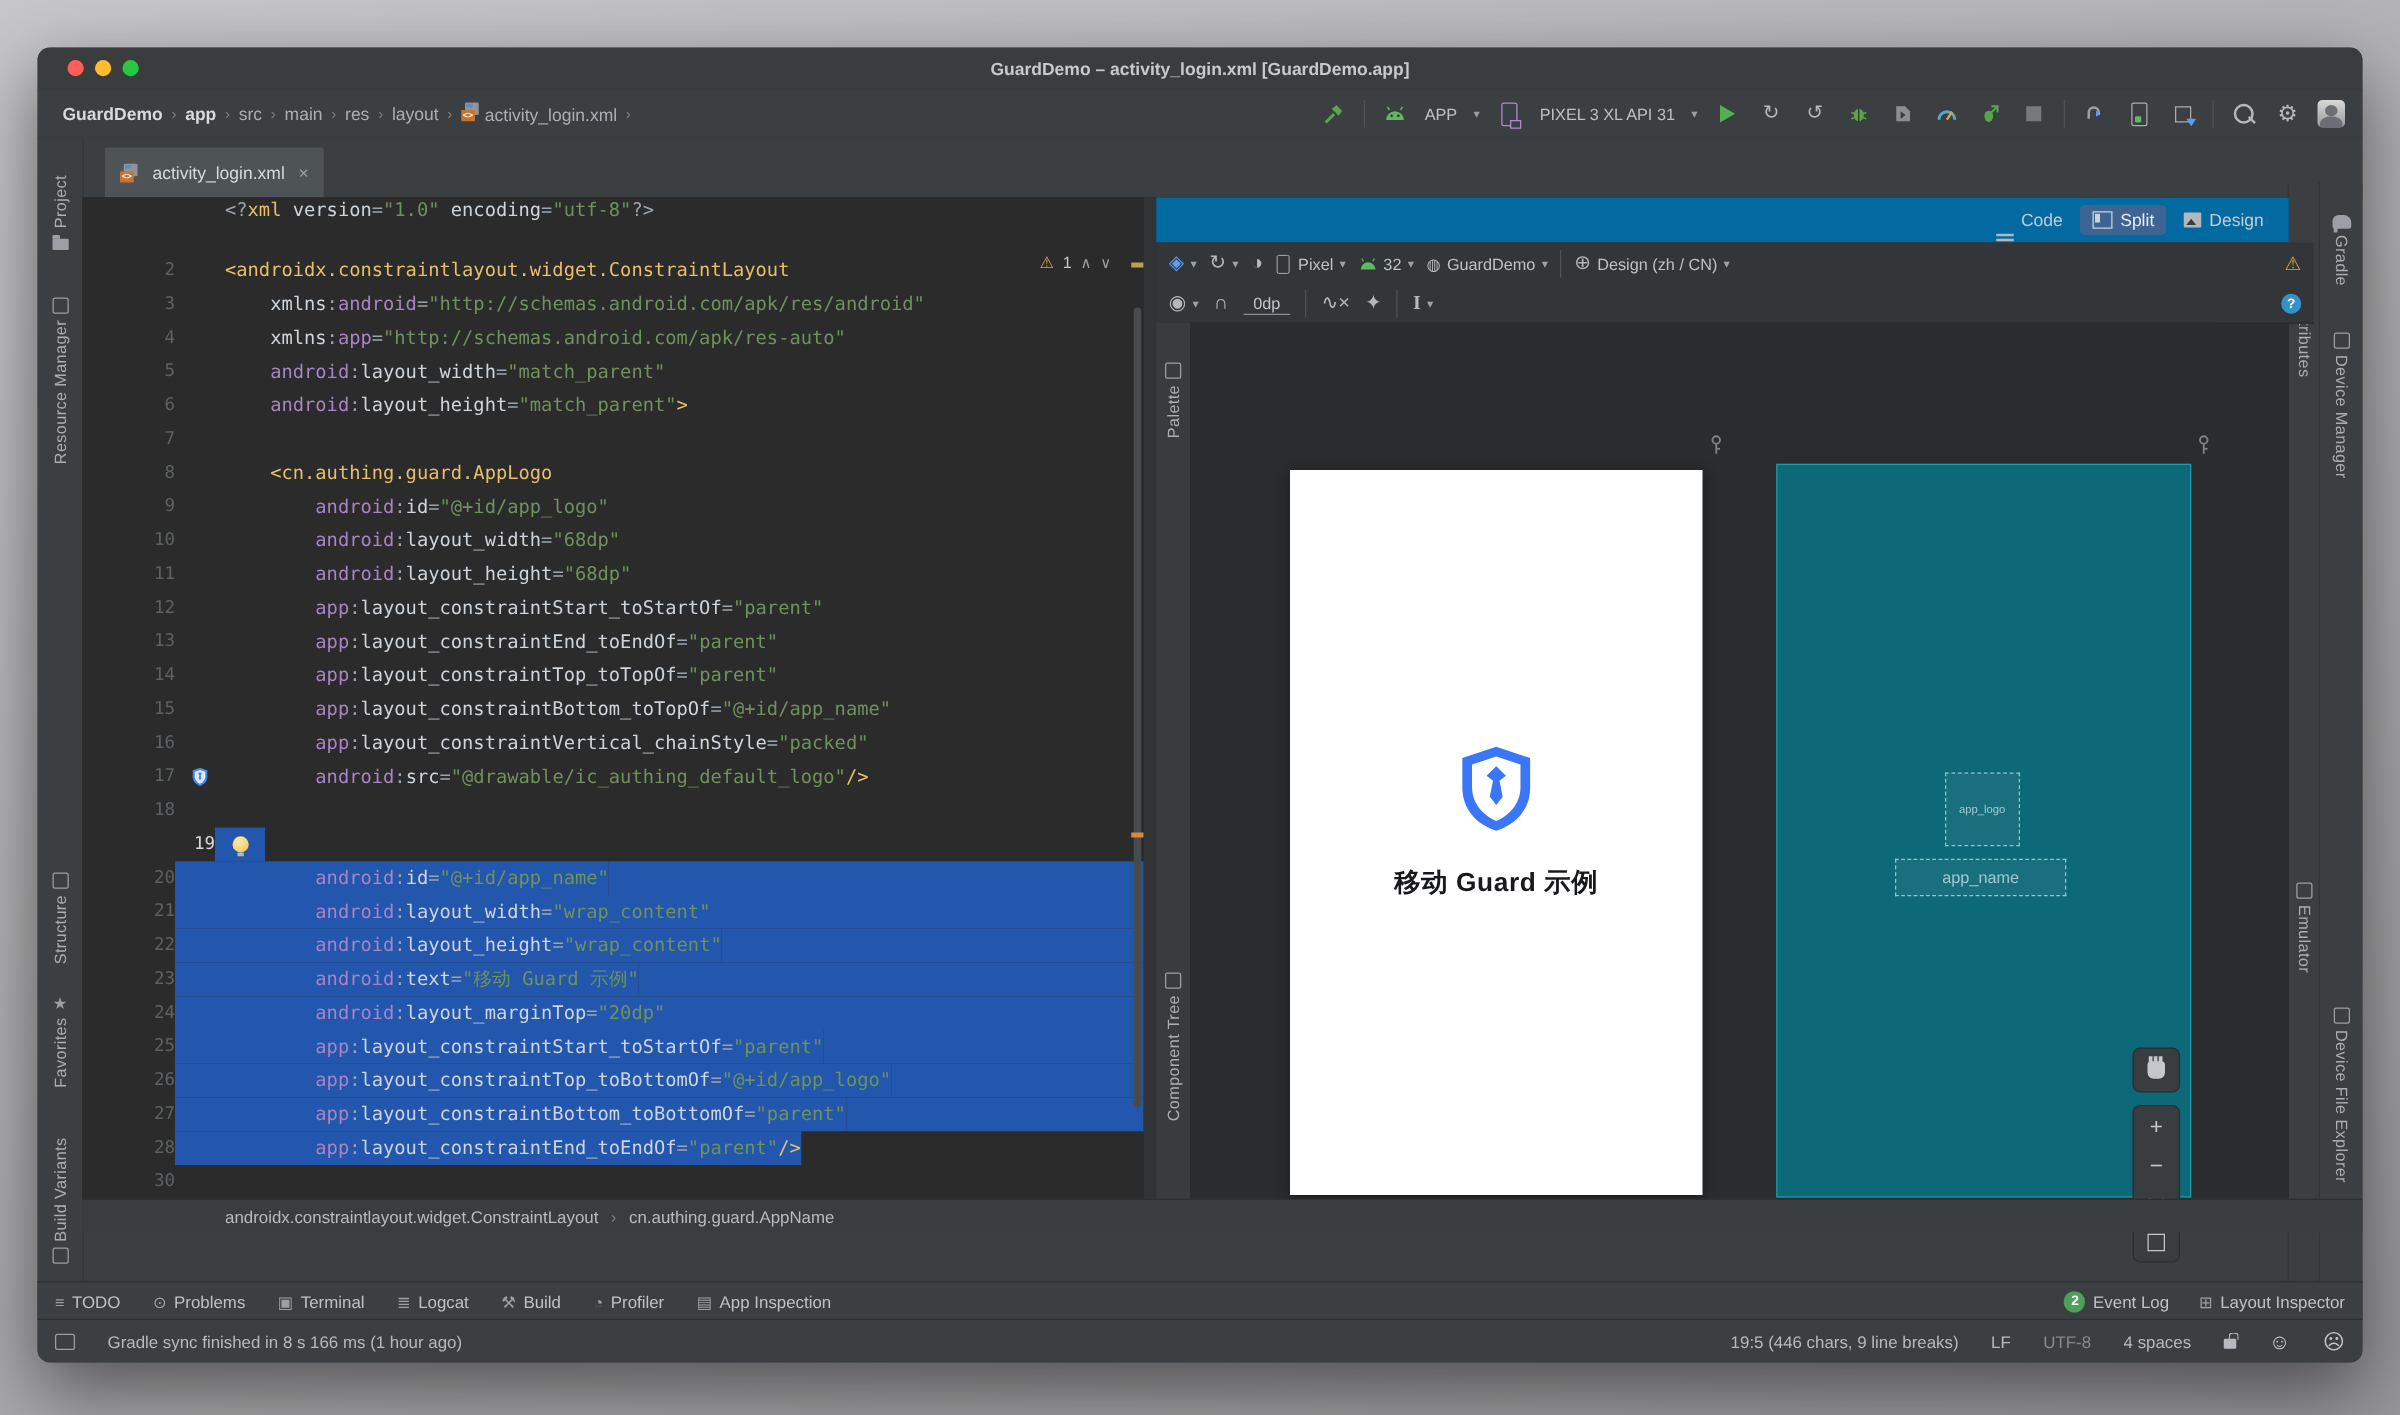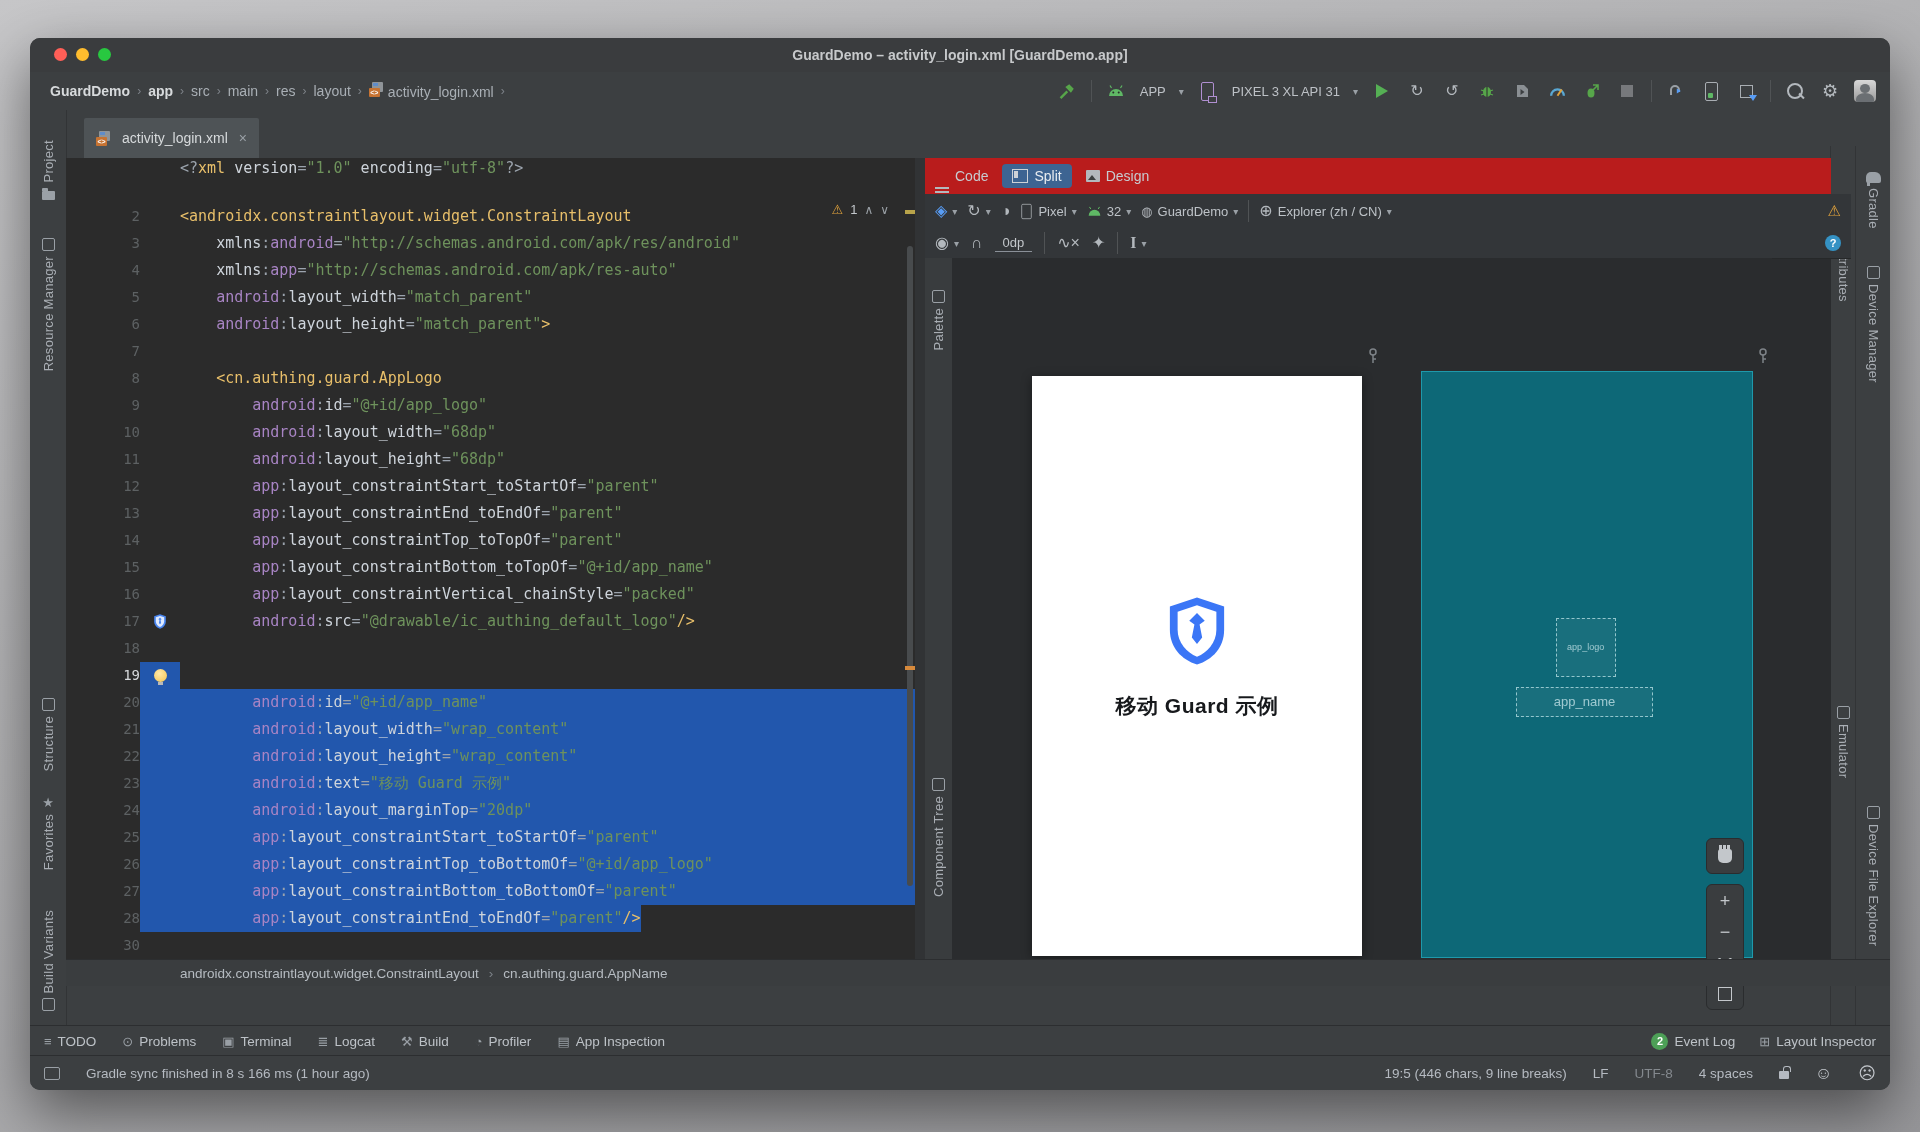--- a/index.html
+++ b/index.html
@@ -67,39 +67,39 @@
   .editor{position:absolute;left:0;top:0;bottom:0;width:849px;background:#2b2b2b;overflow:hidden;}
   .lines{position:absolute;left:0;top:18px;right:0;font-family:"DejaVu Sans Mono",monospace;font-size:15px;}
   .line{display:flex;height:27px;line-height:27px;white-space:pre;}
   .lnum{width:74px;text-align:right;color:#5d6163;font-size:14px;flex:0 0 74px;user-select:none;}
   .gicon{width:40px;flex:0 0 40px;display:flex;align-items:center;justify-content:center;position:relative;}
   .lcode{flex:1;display:flex;min-width:0;}
   .lcontent{}
   .lfill{flex:1;}
   .sel-start .lcontent,.sel-start .lfill,.sel-mid .lcontent,.sel-mid .lfill,.sel-end .lcontent,
   .sel-start .gicon,.sel-mid .gicon,.sel-end .gicon{background:#2257ad;}
-  .cur .lnum{color:#d6d9dc;}
+  .cur .lnum{color:#d6d9dc;padding-left:32px;}
   .line.clip .lnum{visibility:hidden;}
   .line.clip .lcode{transform:translateY(-21px);}
   .tk-t{color:#e8bf6a}.tk-n{color:#a884c4}.tk-a{color:#ced4db}.tk-p{color:#9ba3ad}.tk-s{color:#6e925c}.tk-w{}
   .bulb{width:13px;height:13px;border-radius:50%;background:radial-gradient(circle at 40% 35%,#ffe9a8,#f2c24e);position:relative;}
   .bulb:after{content:"";position:absolute;left:4px;bottom:-3px;width:5px;height:3px;background:#b9b9b9;}
   .gshield{width:14px;height:15px;}
   .inspwidget{position:absolute;right:26px;top:44px;display:flex;align-items:center;gap:7px;z-index:5;}
   .inspwidget .w{color:#e0a23c;font-size:13px;}
   .inspwidget .n{color:#c3c7cb;font-size:13px;}
   .inspwidget .ud{color:#9aa0a6;font-size:12px;cursor:pointer;}
   .scrollthumb{position:absolute;right:2px;top:88px;width:6px;height:640px;background:#484b4d;border-radius:3px;}
   .mark-orange{position:absolute;right:0;top:508px;width:10px;height:4px;background:#d78a3c;}
   .mark-yellow{position:absolute;right:0;top:52px;width:10px;height:4px;background:#b8a34a;}
   .splitter{position:absolute;left:849px;top:0;bottom:0;width:10px;background:#313335;cursor:col-resize;}
   
   .design{position:absolute;left:859px;top:0;right:0;bottom:0;background:#2a2c2e;}
-  .dheader{position:absolute;left:0;top:0;right:0;height:36px;background:#b91c1c;border-bottom:1px solid #2c2e30;
-           display:flex;align-items:center;justify-content:flex-start;padding-right:10px;gap:4px;}
+  .dheader{position:absolute;left:0;top:0;right:0;height:36px;background:#0369a1;border-bottom:1px solid #2c2e30;
+           display:flex;align-items:center;justify-content:flex-end;padding-right:10px;gap:4px;}
   .dmode{display:flex;align-items:center;gap:6px;color:#c7cbd0;font-size:14px;padding:4px 10px;border-radius:4px;cursor:pointer;}
   .dmode.active{background:#3d6492;color:#e8ecf0;}
   .mico{display:inline-block;}
   .mico.lines{width:14px;height:11px;border-top:2px solid #b3b8bd;border-bottom:2px solid #b3b8bd;position:relative;}
   .mico.lines:before{content:"";position:absolute;left:0;top:2.5px;width:14px;height:2px;background:#b3b8bd;}
   .mico.split{width:14px;height:12px;border:1.5px solid #cdd2d7;position:relative;}
   .mico.split:before{content:"";position:absolute;left:1px;top:1px;width:4px;height:7px;background:#cdd2d7;}
   .mico.img{width:14px;height:12px;background:#b3b8bd;border-radius:1px;position:relative;}
   .mico.img:before{content:"";position:absolute;left:2px;bottom:2px;border-left:4px solid transparent;border-right:4px solid transparent;border-bottom:5px solid #3c3f41;}
   .dtool1{position:absolute;left:0;top:36px;width:906px;height:34px;background:#333639;border-bottom:1px solid #2a2c2e;
@@ -432,21 +432,21 @@
             <span class="caret">▾</span>
           </span>
         <span class="dd">
             <span class="glyph" style="font-size:13px">◍</span>
             <span>GuardDemo</span>
             <span class="caret">▾</span>
           </span>
         <span class="rb-sep"></span>
         <span class="dd">
             <span class="glyph">⊕</span>
-            <span>Explorer (zh / CN)</span>
+            <span>Design (zh / CN)</span>
             <span class="caret">▾</span>
           </span>
         <span class="dwarn">⚠</span>
       </div>
 
       <div class="dtool2">
         <span class="dd">
             <span class="glyph">◉</span>
             <span class="caret">▾</span>
           </span>

